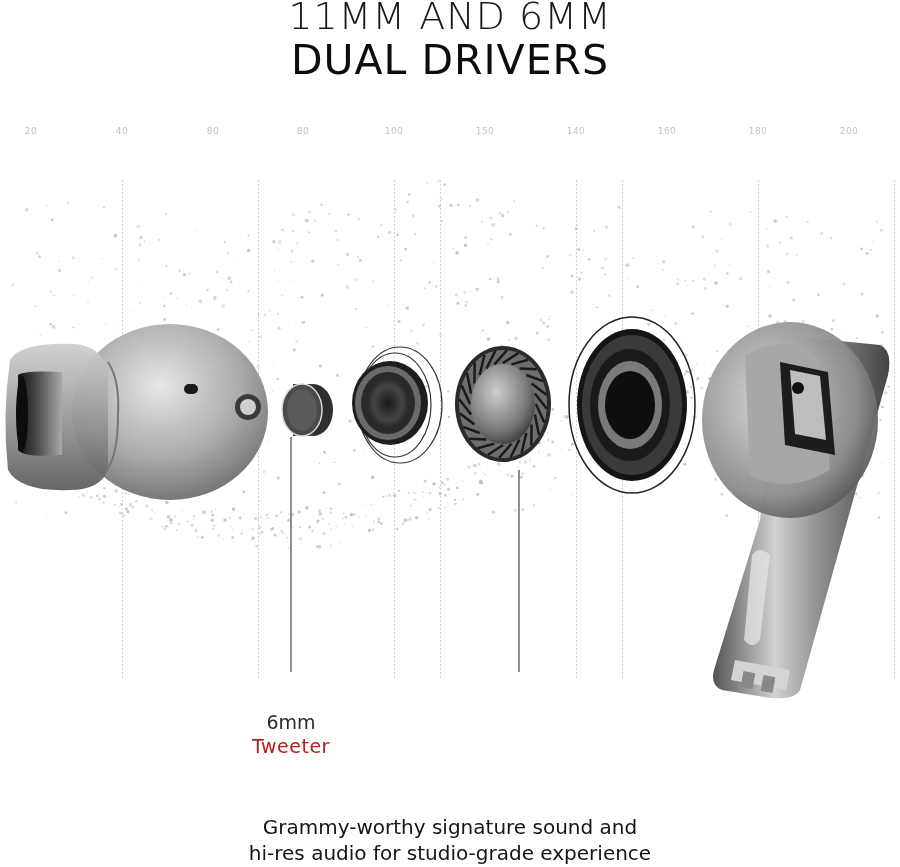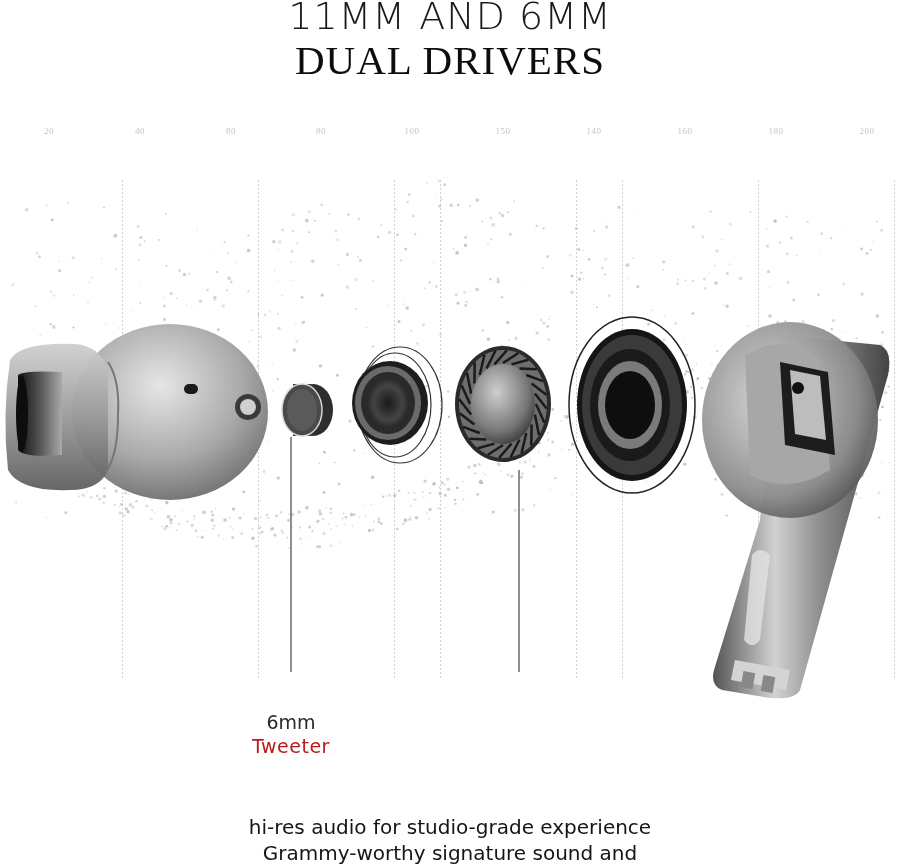--- a/index.html
+++ b/index.html
@@ -1,21 +1,21 @@
 <!DOCTYPE html>
 <html><head>
 <meta charset="utf-8">
 <style>
   html, body { margin: 0; padding: 0; background: #ffffff; }
   body { width: 900px; height: 867px; position: relative; overflow: hidden;
          font-family: "DejaVu Sans", "Liberation Sans", sans-serif; color: #111; }
   .headline { position: absolute; left: 0; width: 900px; text-align: center; letter-spacing: 1px; }
   .headline.l1 { top: -6px; font-size: 38px; font-weight: 300; color: #1a1a1a; }
-  .headline.l2 { top: 36px; font-size: 41px; font-weight: 500; color: #0d0d0d; font-family: Liberation Serif, serif; }
-  .ticks { position: absolute; top: 126px; left: 18px; width: 752px; height: 14px; font-family: Liberation Serif, serif; }
+  .headline.l2 { top: 36px; font-size: 41px; font-weight: 500; color: #0d0d0d; }
+  .ticks { position: absolute; top: 126px; left: 0; width: 752px; height: 14px; }
   .tick { position: absolute; font-size: 9px; color: #c4c4c4; transform: translateX(-50%); letter-spacing: 0.5px; }
   svg.bg { position: absolute; left: 0; top: 0; }
   .label { position: absolute; text-align: center; width: 160px; transform: translateX(-50%); }
   .label .size { font-size: 19px; color: #2a2a2a; line-height: 24px; }
   .label .kind { font-size: 19px; color: #b91c1c; line-height: 24px; letter-spacing: 0.5px; }
   .caption { position: absolute; left: 0; width: 900px; top: 814px; text-align: center;
              font-size: 20px; line-height: 26px; color: #151515; }
 </style>
 </head>
 <body>
@@ -1091,15 +1091,15 @@
 </svg>
 
 <div class="label" style="left:291px; top:686px;margin-top:24px;">
   <div class="size">6mm</div>
   <div class="kind">Tweeter</div>
 </div>
 <div class="label" style="left:532px; top:686px;">
 </div>
 
 <div class="caption">
+  <div>Grammy-worthy signature sound and</div>
   <div>hi-res audio for studio-grade experience</div>
-  <div>Grammy-worthy signature sound and</div>
 </div>
 
 </body></html>

